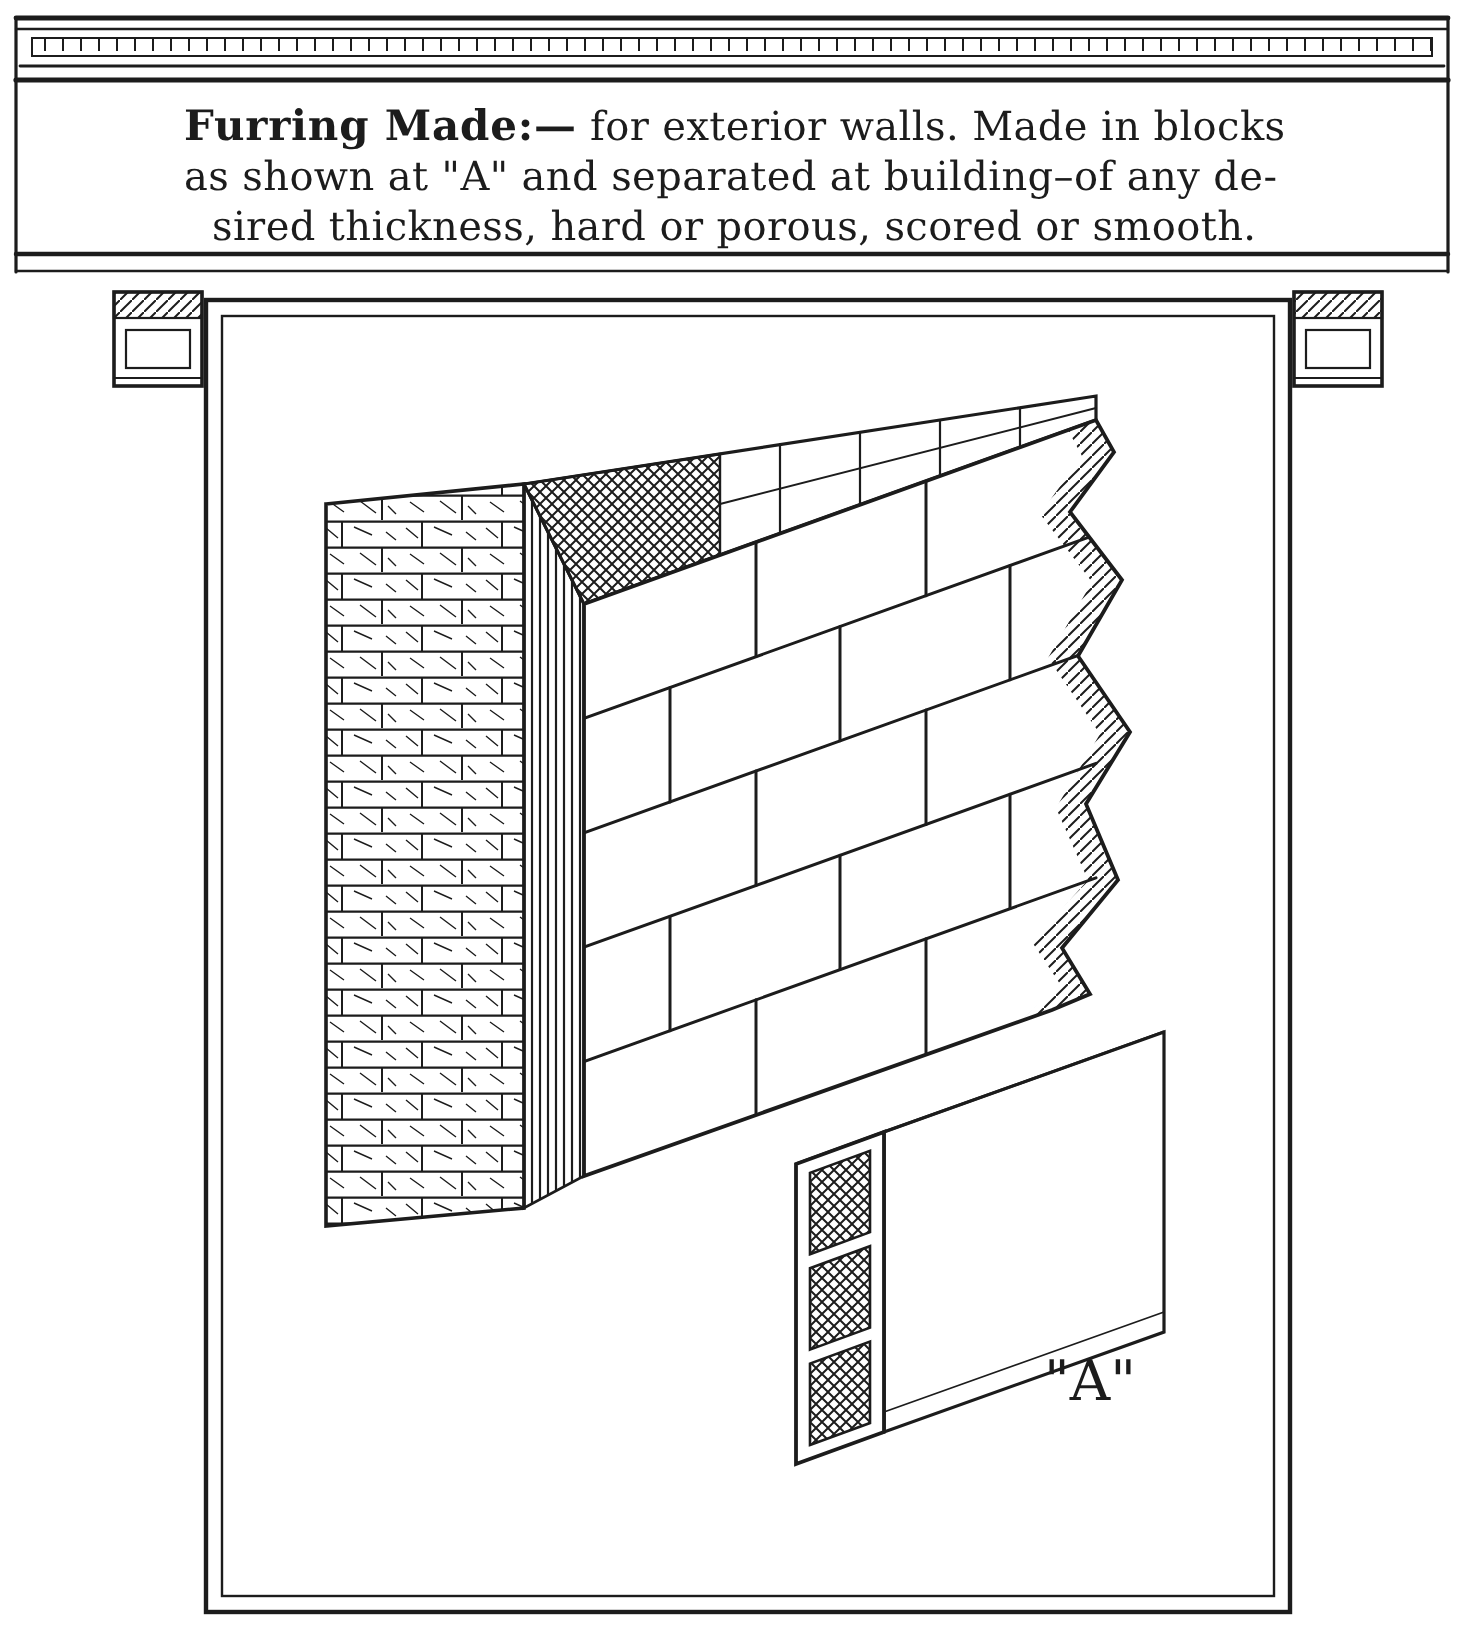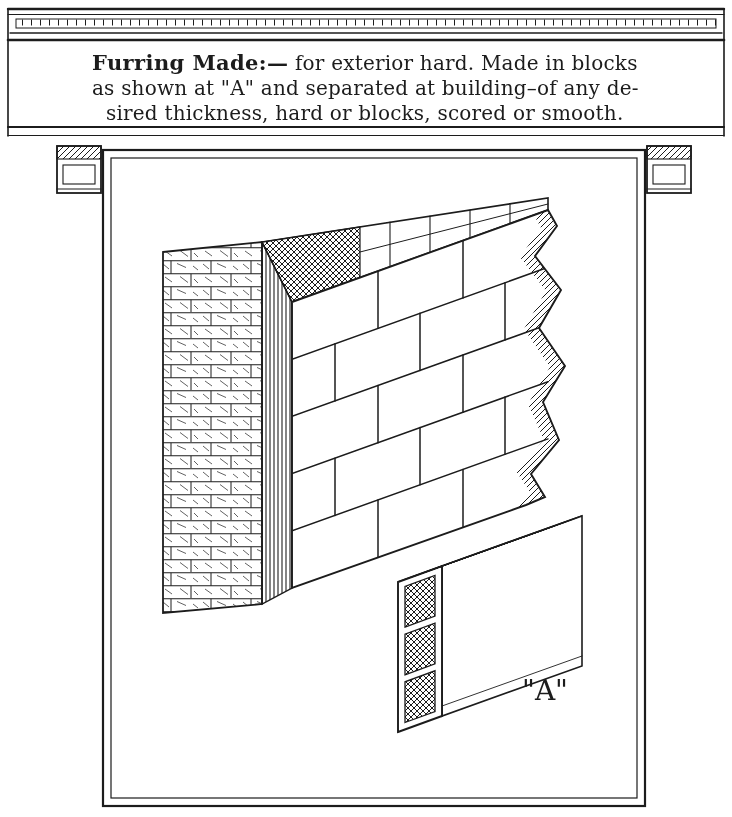--- a/index.html
+++ b/index.html
@@ -101,18 +101,18 @@
     <path d="M442,706 L582,656" stroke-width="0.9" fill="none"></path>
     <path d="M405,722.5 L435,711.5 L435,670.8 L405,681.8 Z" fill="url(#xh)" stroke-width="1.3"></path>
     <path d="M405,674.8 L435,663.8 L435,623.1 L405,634.1 Z" fill="url(#xh)" stroke-width="1.3"></path>
     <path d="M405,627.1 L435,616.1 L435,575.4 L405,586.4 Z" fill="url(#xh)" stroke-width="1.3"></path>
   </g>
 
   <text x="522" y="700" font-family="DejaVu Serif, serif" font-size="28" fill="#1c1c1c">"A"</text>
 </svg>
 
   <div class="frieze-text">
-    <div class="t-line"><span class="term">Furring Made:—</span><span> for exterior hard. Made in blocks</span></div>
+    <div class="t-line"><span class="term">Furring Made:—</span><span> for exterior walls. Made in blocks</span></div>
     <div class="t-line">as shown at "A" and separated at building–of any de-</div>
-    <div class="t-line indent">sired thickness, hard or blocks, scored or smooth.</div>
+    <div class="t-line indent">sired thickness, hard or porous, scored or smooth.</div>
   </div>
 
 </div>
 
 </body></html>

